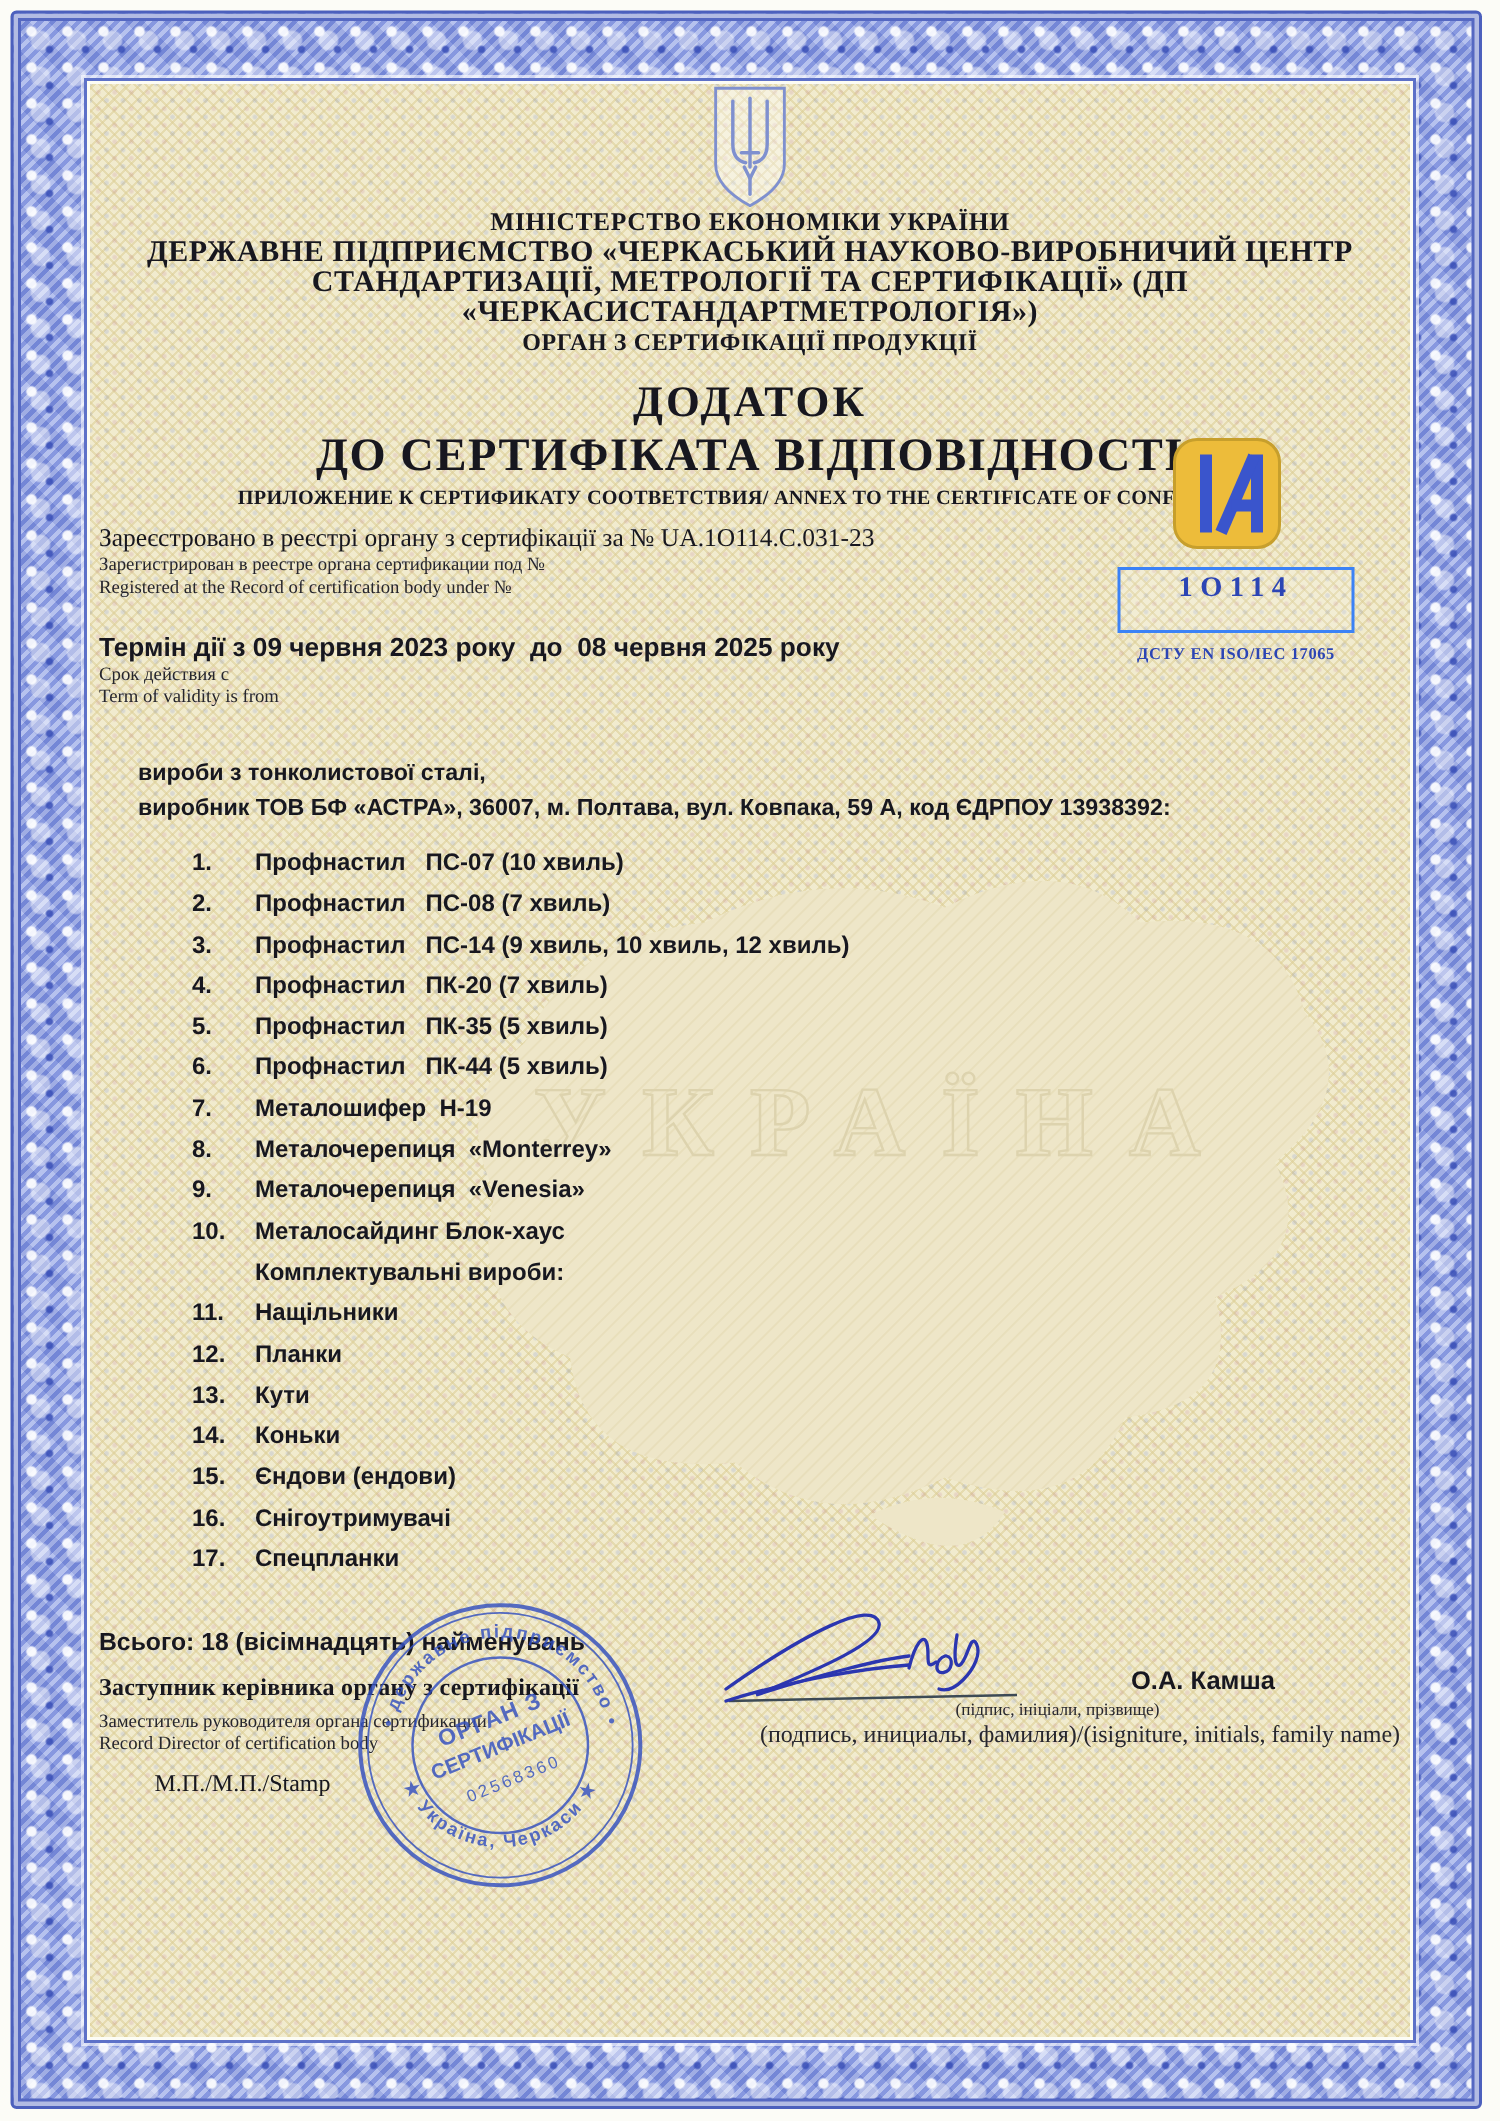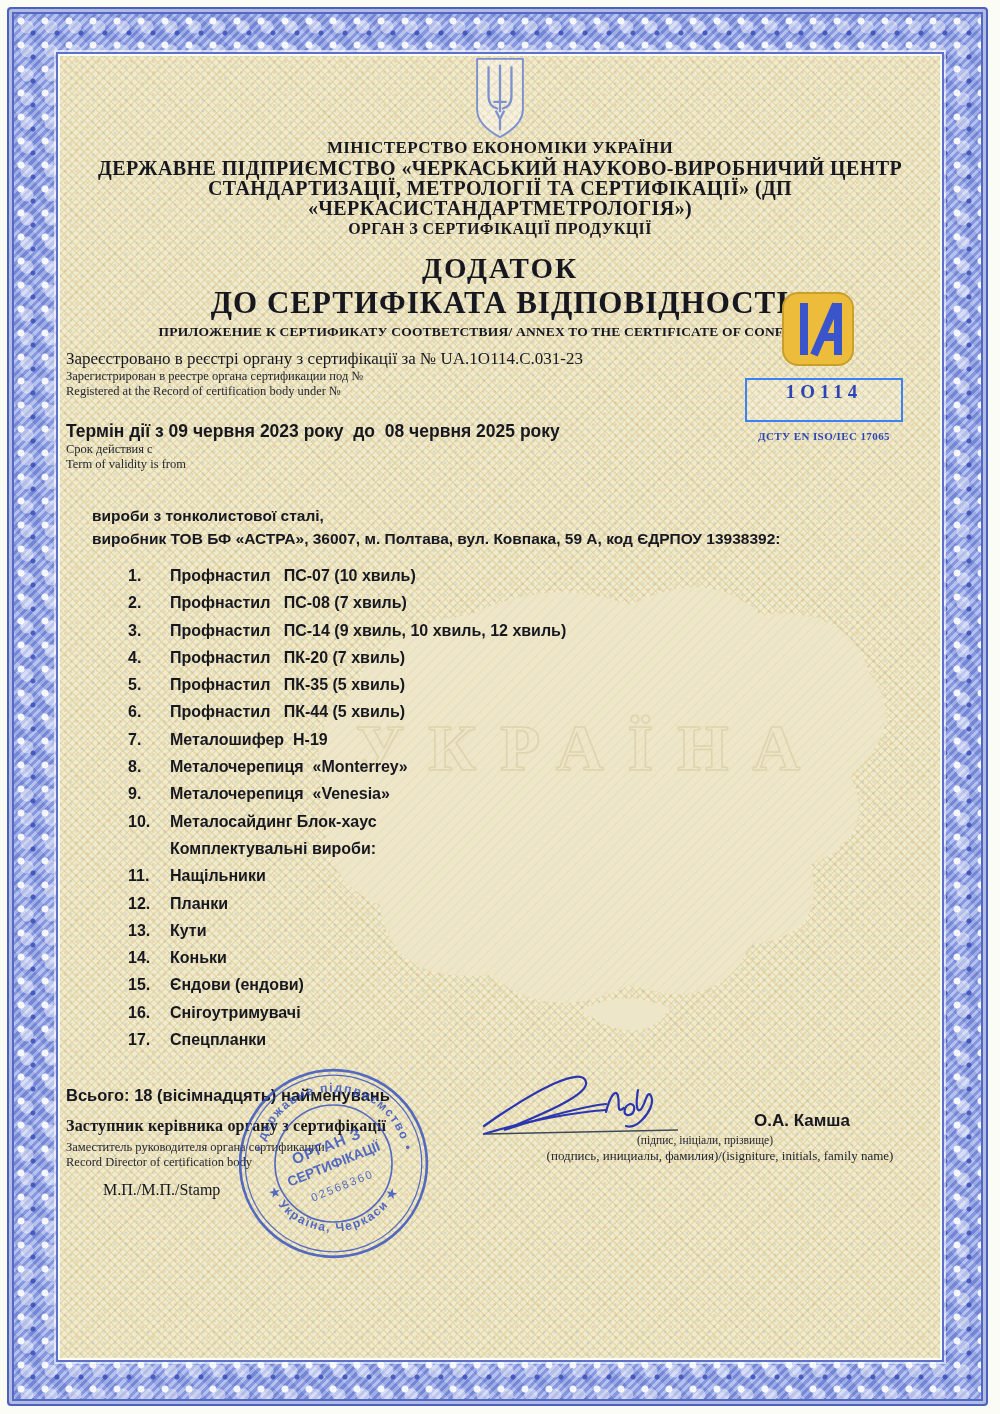--- a/index.html
+++ b/index.html
@@ -64,21 +64,21 @@
   .row .txt{white-space:pre;}
   
   .total{left:66px;top:1086px;font-family:"Liberation Sans", sans-serif;font-weight:bold;font-size:16.5px;}
   
   .sig{left:66px;top:1116px;}
   .sig .pos{font-size:16px;font-weight:bold;line-height:20px;letter-spacing:.2px;}
   .sig .ru{margin-top:4px;}
   .mp{left:103px;top:1181px;font-size:16px;}
   .name{left:733px;top:1111px;font-family:"Liberation Sans", sans-serif;font-weight:bold;font-size:17px;padding-left:21px;}
   .cap1{left:575px;top:1134px;width:260px;text-align:center;font-size:11.5px;color:#26262e;}
-  .cap2{left:505px;top:1148px;width:430px;text-align:center;font-size:13px;color:#26262e;}
+  .cap2{left:505px;top:1148px;width:430px;text-align:center;font-size:16px;color:#26262e;}
   .stamp{left:236px;top:1066px;width:195px;height:195px;opacity:.82;}
   .autograph{left:478px;top:1060px;width:240px;height:82px;}
 </style>
 </head>
 <body>
 
 <div class="page">
 
   <div class="frame"></div>
   <div class="paper"></div>

